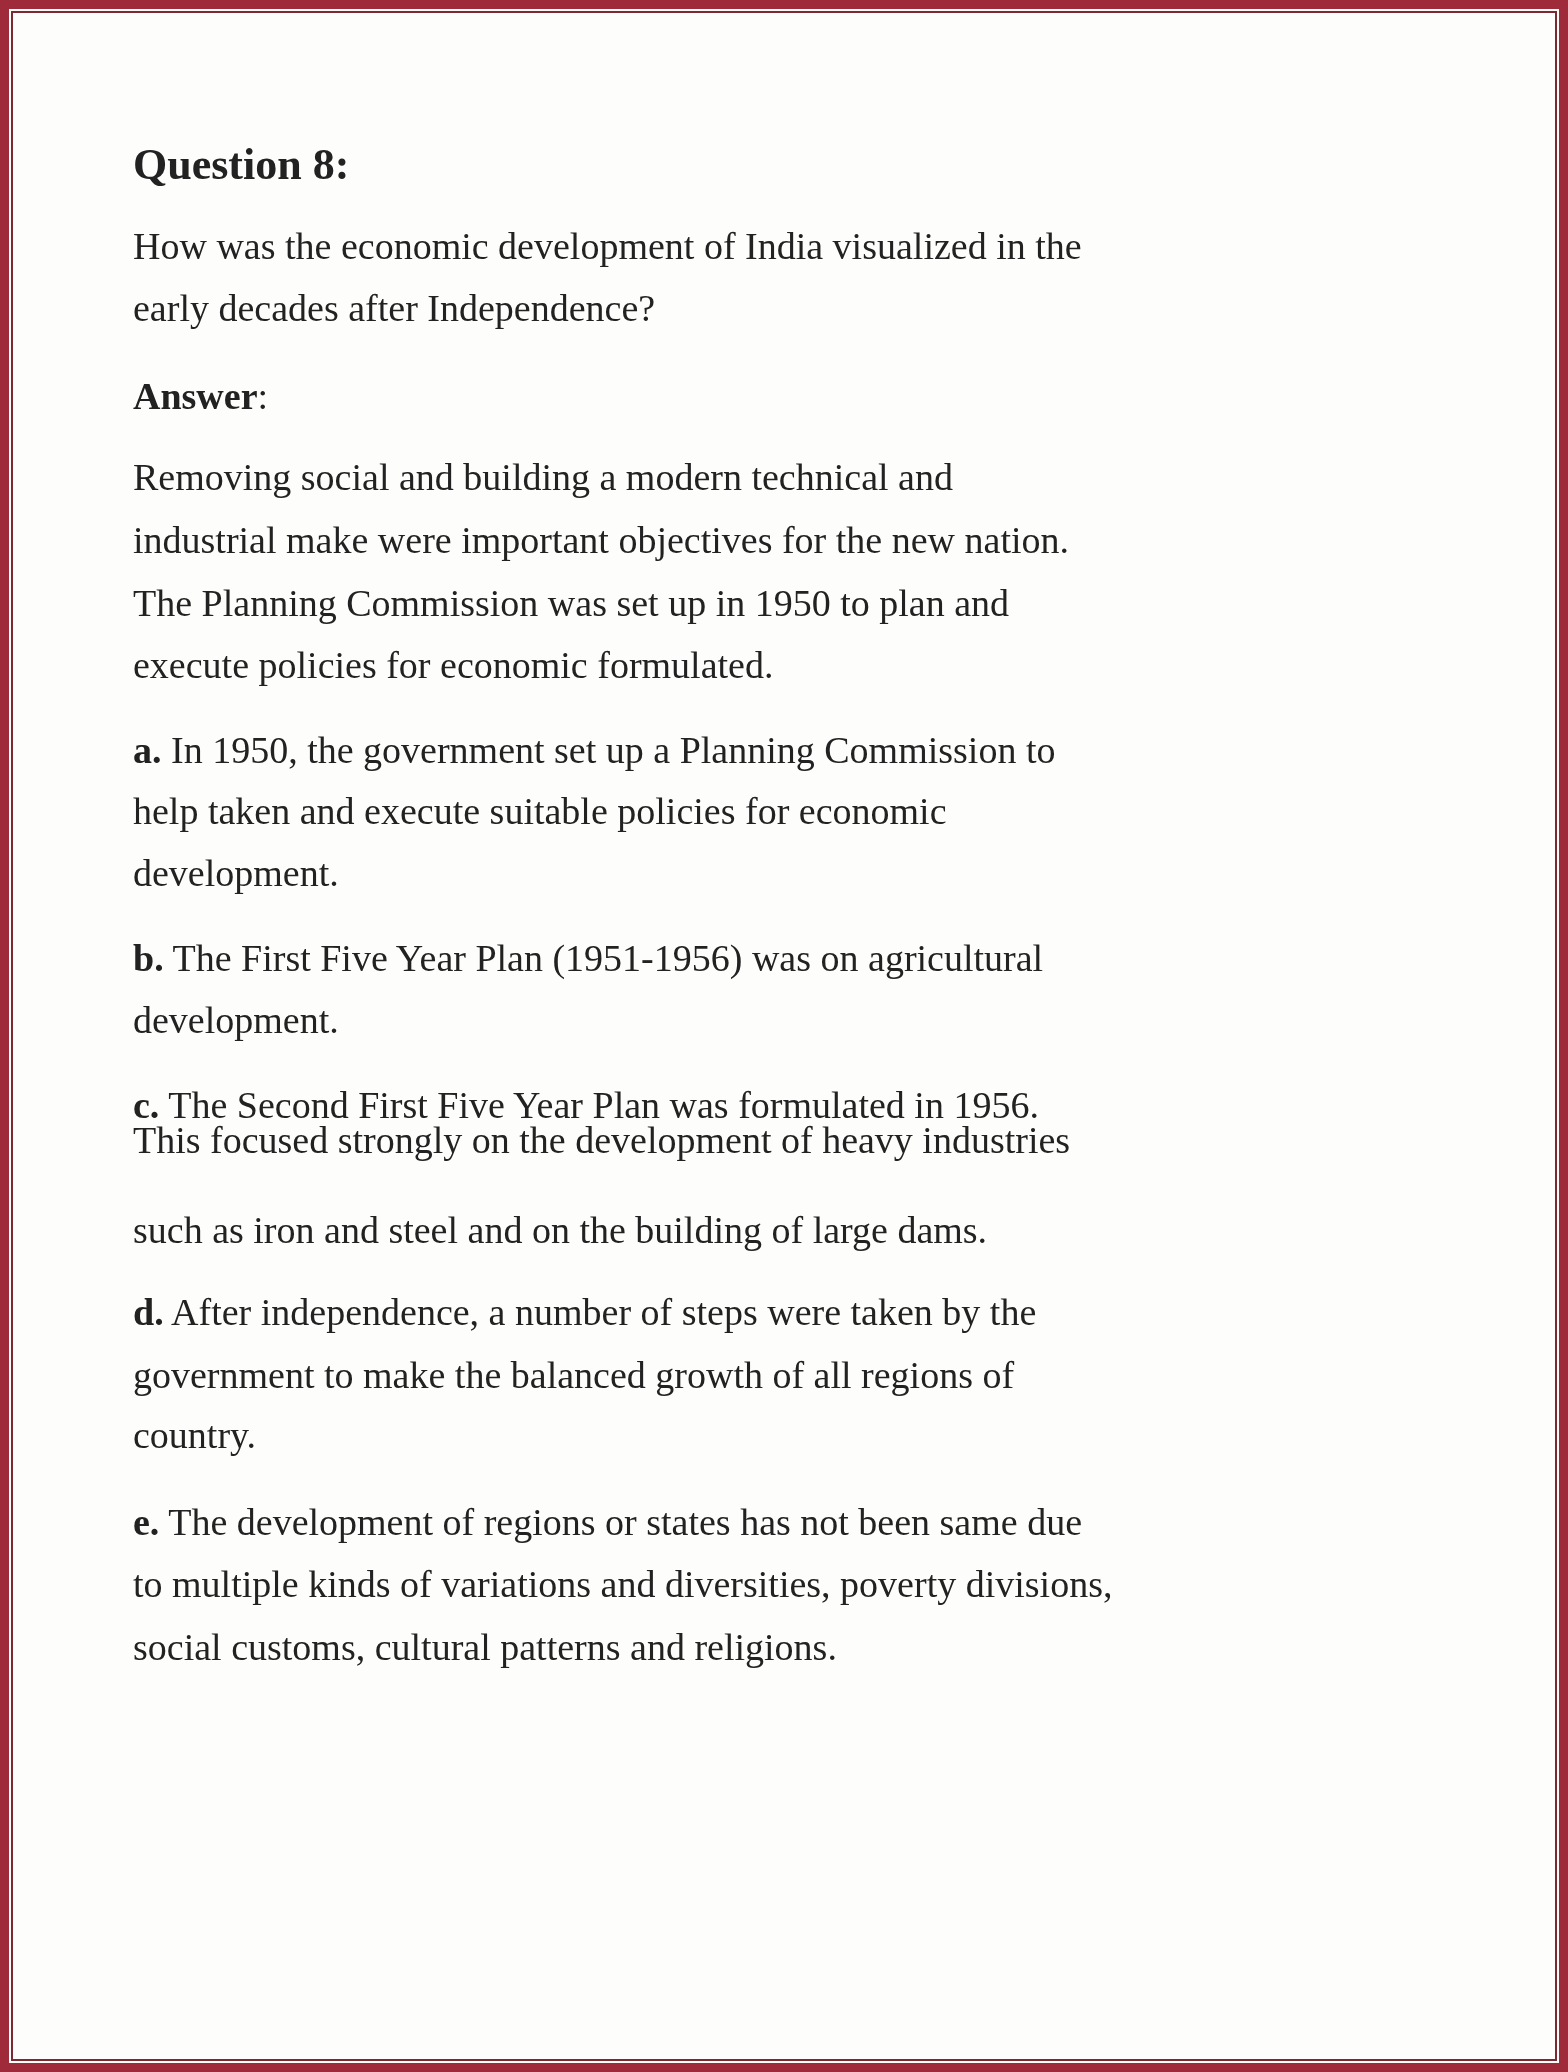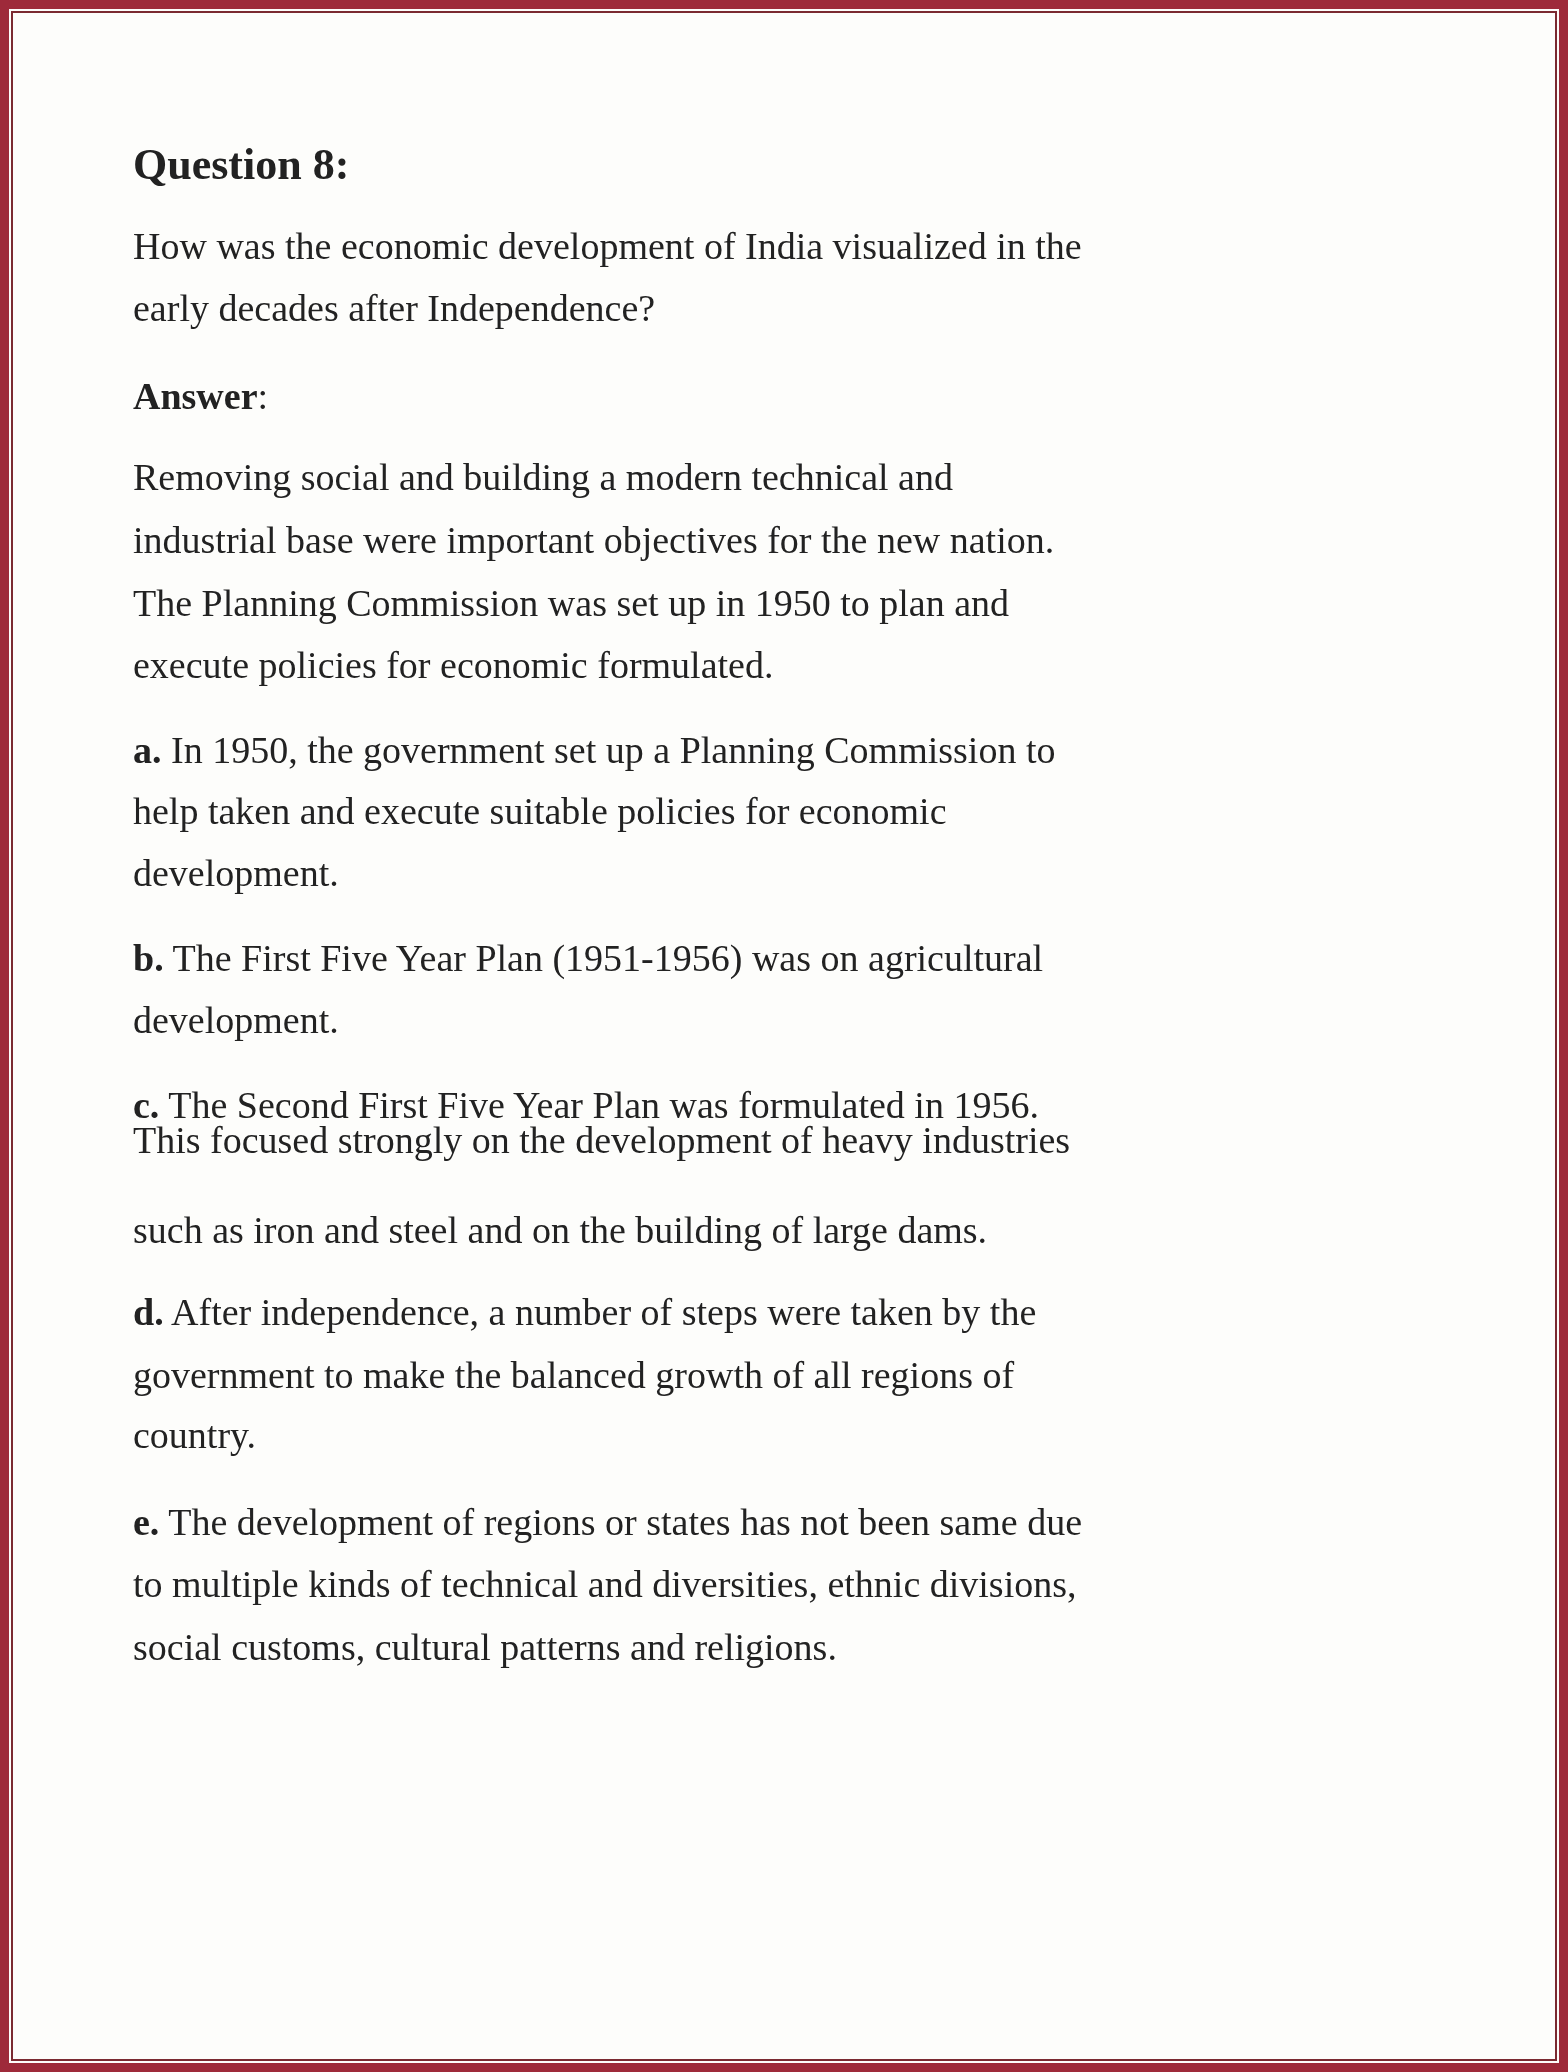--- a/index.html
+++ b/index.html
@@ -35,21 +35,21 @@
   <div class="line bold q-title" style="top:134px">Question 8:</div>
   <div class="line" style="top:215px">How was the economic development of India visualized in the</div>
   <div class="line" style="top:277px">early decades after Independence?</div>
 </div>
 
 <div>
   <div class="line" style="top:365px"><span class="bold">Answer</span><span>:</span></div>
 
   <div>
     <div class="line" style="top:446px">Removing social and building a modern technical and</div>
-    <div class="line" style="top:509px">industrial base were important objectives for the new nation.</div>
+    <div class="line" style="top:509px">industrial make were important objectives for the new nation.</div>
     <div class="line" style="top:572px">The Planning Commission was set up in 1950 to plan and</div>
     <div class="line" style="top:634px">execute policies for economic formulated.</div>
   </div>
 
   <div>
     <div class="line" style="top:719px"><span class="bold">a.</span><span> In 1950, the government set up a Planning Commission to</span></div>
     <div class="line" style="top:780px">help taken and execute suitable policies for economic</div>
     <div class="line" style="top:842px">development.</div>
   </div>
 
@@ -65,16 +65,16 @@
   </div>
 
   <div>
     <div class="line" style="top:1281px"><span class="bold">d.</span><span> After independence, a number of steps were taken by the</span></div>
     <div class="line" style="top:1344px">government to make the balanced growth of all regions of</div>
     <div class="line" style="top:1404px">country.</div>
   </div>
 
   <div>
     <div class="line" style="top:1491px"><span class="bold">e.</span><span> The development of regions or states has not been same due</span></div>
-    <div class="line" style="top:1553px">to multiple kinds of technical and diversities, ethnic divisions,</div>
+    <div class="line" style="top:1553px">to multiple kinds of variations and diversities, poverty divisions,</div>
     <div class="line" style="top:1616px">social customs, cultural patterns and religions.</div>
   </div>
 </div>
 
 </body></html>

